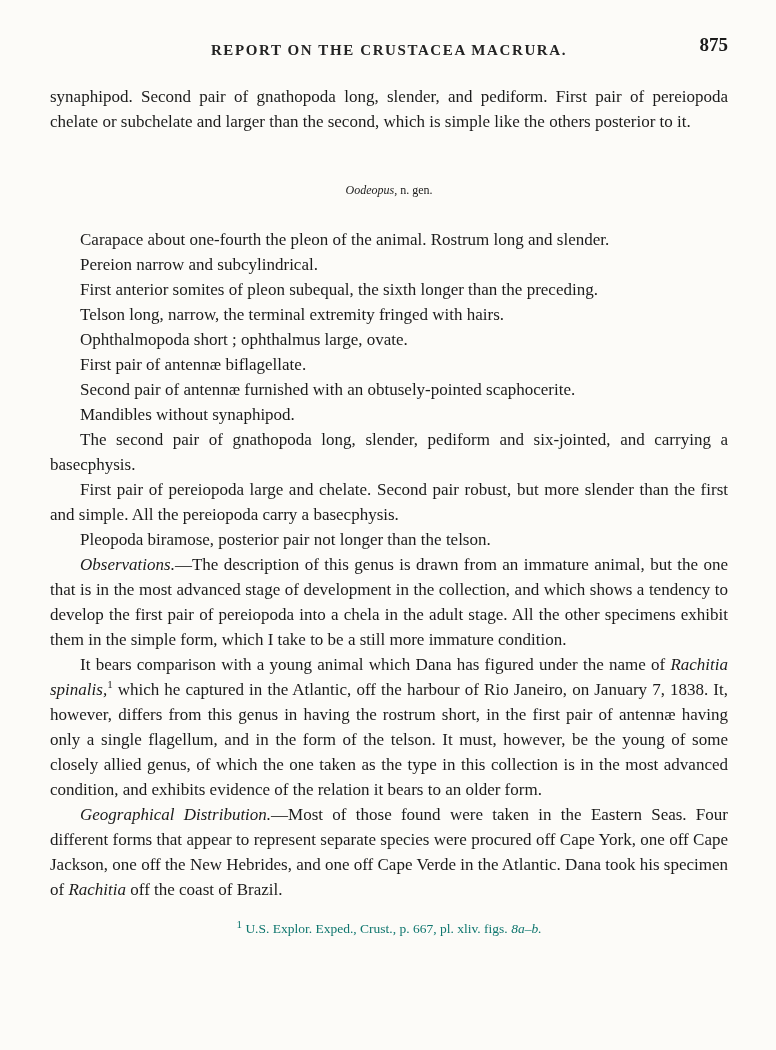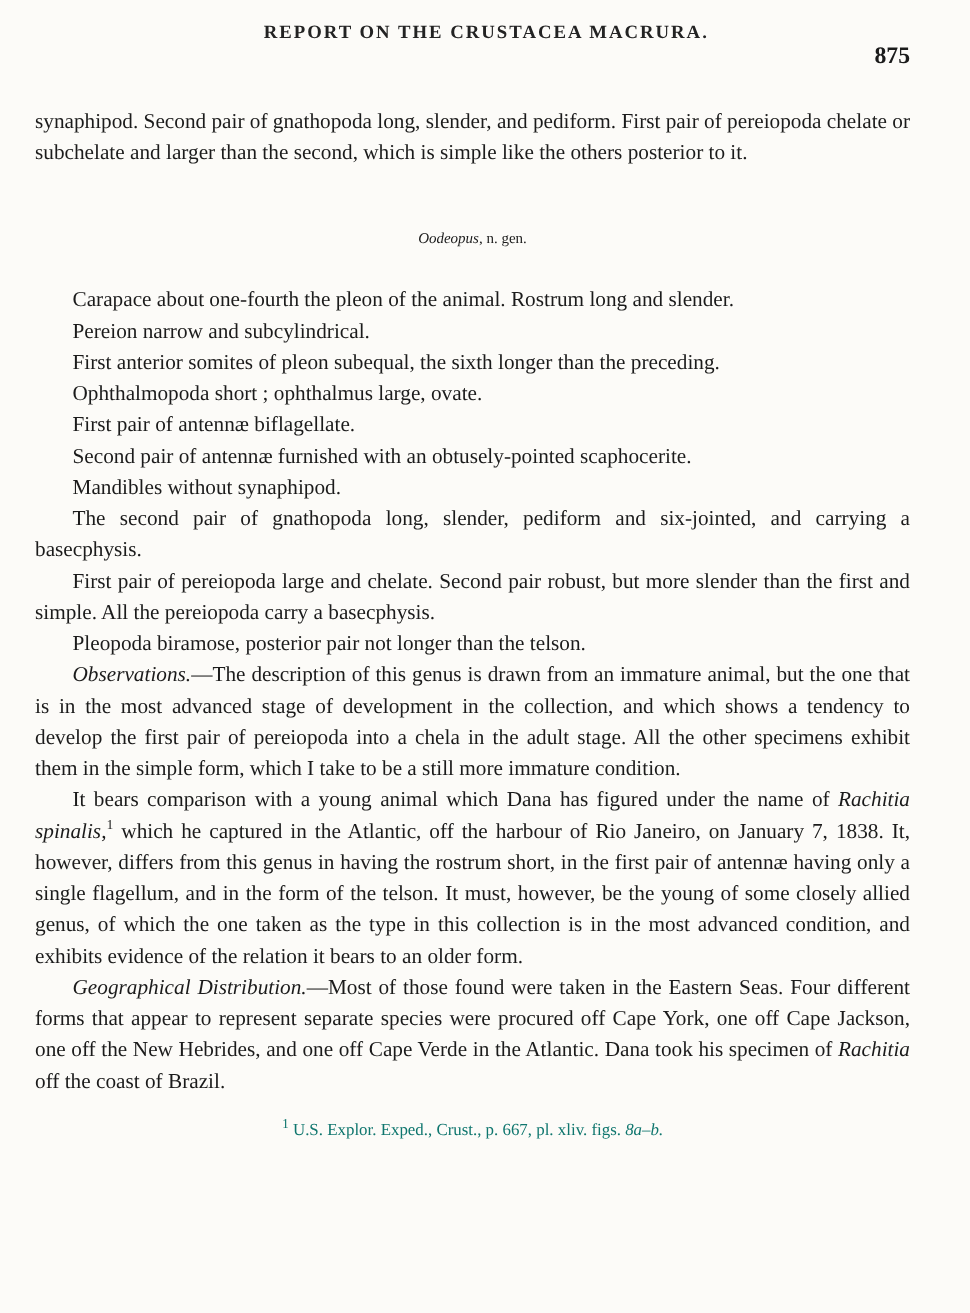--- a/index.html
+++ b/index.html
@@ -11,40 +11,40 @@
     margin: 0 auto;
     background: #fcfbf8;
     color: #1b1b1b;
     font-family: "Liberation Serif", "DejaVu Serif", serif;
     position: relative;
     overflow: hidden;
   }
   .page-header {
     position: relative;
     margin: 0 48px 0 50px;
-    padding-top: 18px;
+    padding-top: 42px;
     height: 62px;
   }
   .running-title {
     text-align: center;
     font-size: 15px;
     letter-spacing: 1.6px;
     font-weight: bold;
     color: #232323;
   }
   .page-number {
     position: absolute;
     right: 0;
     top: 34px;
     font-size: 19px;
     color: #1b1b1b;
     font-weight: bold;
   }
   .text-block {
-    margin: 22px 48px 0 28px;
+    margin: 22px 48px 0 50px;
     font-size: 17px;
     line-height: 25px;
     text-align: justify;
   }
   .para { margin: 0; }
   .indent { text-indent: 30px; }
   .genus-heading {
     margin: 44px 0 24px 0;
     text-align: center;
     font-size: 12px;
@@ -78,20 +78,21 @@
 
   <main class="text-block">
 
     <p class="para">synaphipod. Second pair of gnathopoda long, slender, and pediform. First pair of pereiopoda chelate or subchelate and larger than the second, which is simple like the others posterior to it.</p>
 
     <h2 class="genus-heading"><span class="italic">Oodeopus</span><span>, n. gen.</span></h2>
 
     <p class="para indent">Carapace about one-fourth the pleon of the animal. Rostrum long and slender.</p>
     <p class="para indent">Pereion narrow and subcylindrical.</p>
     <p class="para indent">First anterior somites of pleon subequal, the sixth longer than the preceding.</p>
+    <p class="para indent">Telson long, narrow, the terminal extremity fringed with hairs.</p>
     <p class="para indent">Ophthalmopoda short ; ophthalmus large, ovate.</p>
     <p class="para indent">First pair of antennæ biflagellate.</p>
     <p class="para indent">Second pair of antennæ furnished with an obtusely-pointed scaphocerite.</p>
     <p class="para indent">Mandibles without synaphipod.</p>
     <p class="para indent">The second pair of gnathopoda long, slender, pediform and six-jointed, and carrying a basecphysis.</p>
     <p class="para indent">First pair of pereiopoda large and chelate. Second pair robust, but more slender than the first and simple. All the pereiopoda carry a basecphysis.</p>
     <p class="para indent">Pleopoda biramose, posterior pair not longer than the telson.</p>
 
     <p class="para indent"><span class="italic">Observations.</span><span>—The description of this genus is drawn from an immature animal, but the one that is in the most advanced stage of development in the collection, and which shows a tendency to develop the first pair of pereiopoda into a chela in the adult stage. All the other specimens exhibit them in the simple form, which I take to be a still more immature condition.</span></p>
 

